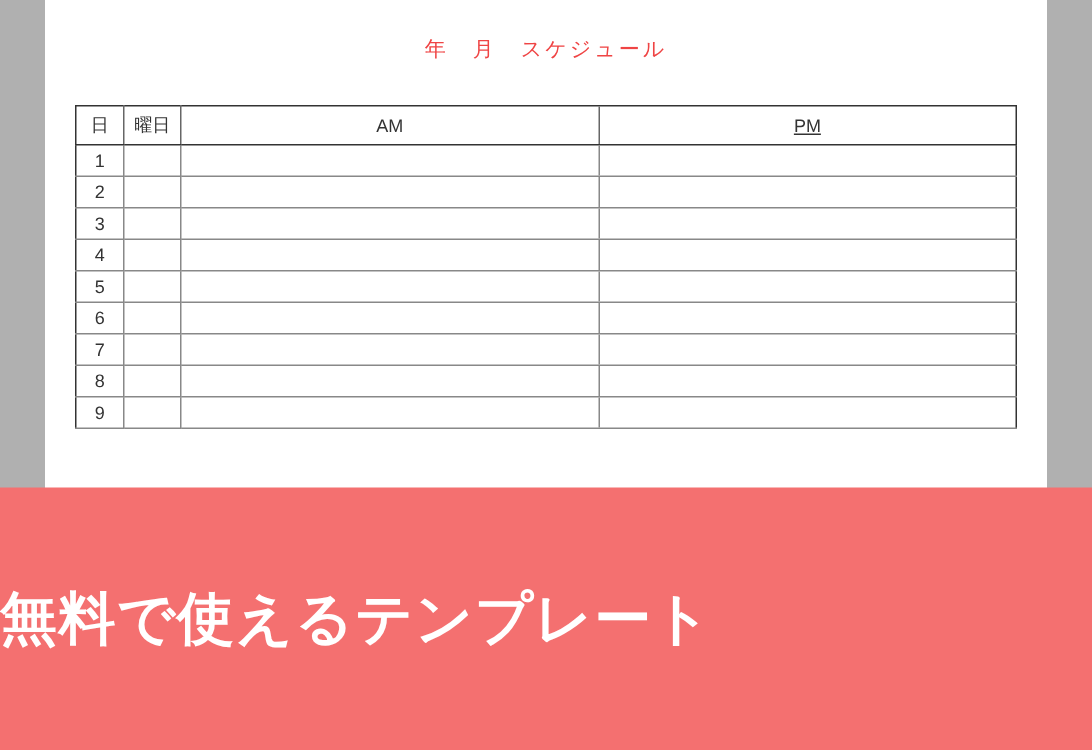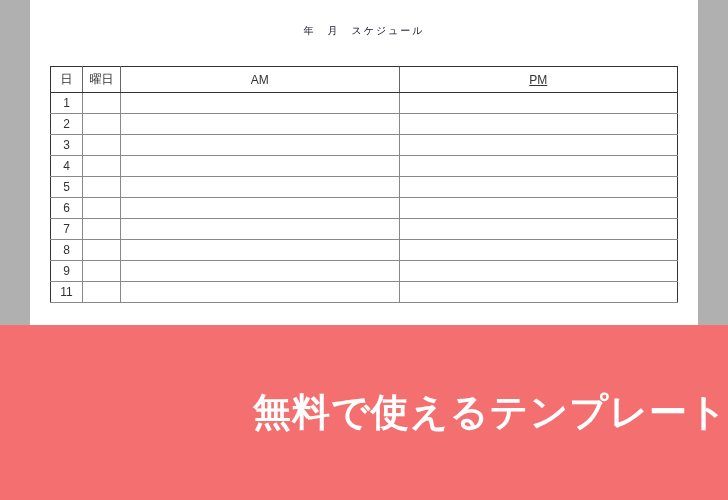--- a/index.html
+++ b/index.html
@@ -16,22 +16,22 @@
       position: relative;
     }
     .document-page {
       background: #ffffff;
       margin: 0 30px;
       height: 500px;
       padding: 24px 20px 0 20px;
     }
     .page-title {
       text-align: center;
-      font-size: 10px;
-      color: #0f172a;
+      font-size: 14px;
+      color: #ef4444;
       margin-bottom: 28px;
       letter-spacing: 2px;
     }
     .schedule-table {
       width: 100%;
       border-collapse: collapse;
       border: 1.5px solid #333;
     }
     .schedule-table th {
       border: 1px solid #666;
@@ -90,21 +90,21 @@
     }
     .banner {
       position: absolute;
       left: 0;
       right: 0;
       bottom: 0;
       height: 175px;
       background: #f47070;
       display: flex;
       align-items: center;
-      justify-content: flex-end;
+      justify-content: flex-start;
     }
     .banner-text {
       color: #ffffff;
       font-size: 38px;
       font-weight: 600;
       letter-spacing: 1px;
     }
   </style>
 </head>
 <body>
@@ -169,25 +169,19 @@
         <td class="col-weekday"></td>
         <td class="col-am"></td>
         <td class="col-pm"></td>
       </tr>
       <tr>
         <td class="col-day">9</td>
         <td class="col-weekday"></td>
         <td class="col-am"></td>
         <td class="col-pm"></td>
       </tr>
-      <tr>
-        <td class="col-day">11</td>
-        <td class="col-weekday"></td>
-        <td class="col-am"></td>
-        <td class="col-pm"></td>
-      </tr>
     </tbody>
   </table>
 </div>
 
 <div class="banner">
   <div class="banner-text">無料で使えるテンプレート</div>
 </div>
 
 </body></html>

